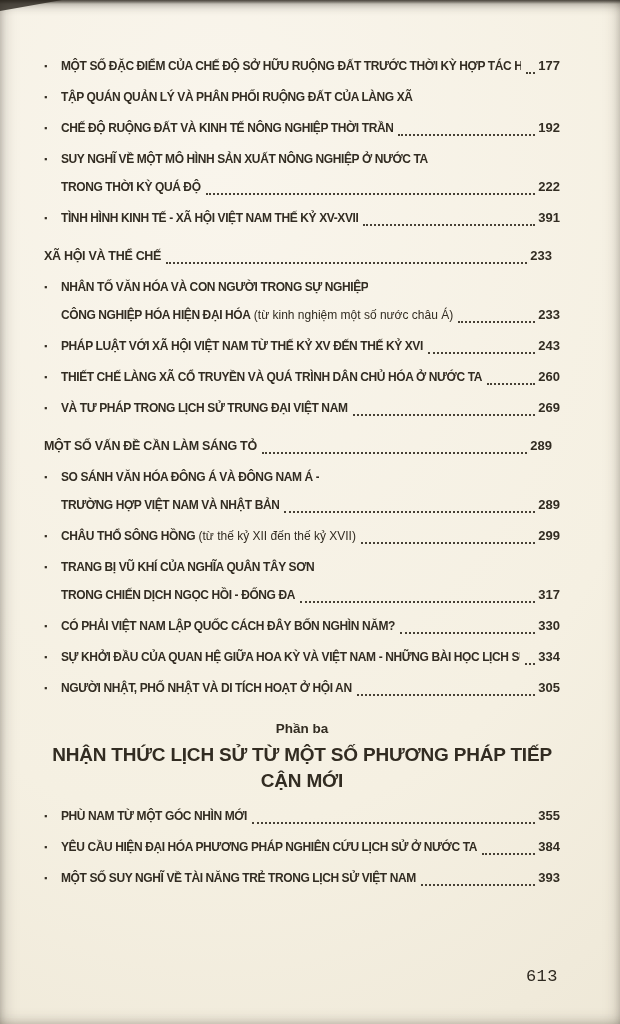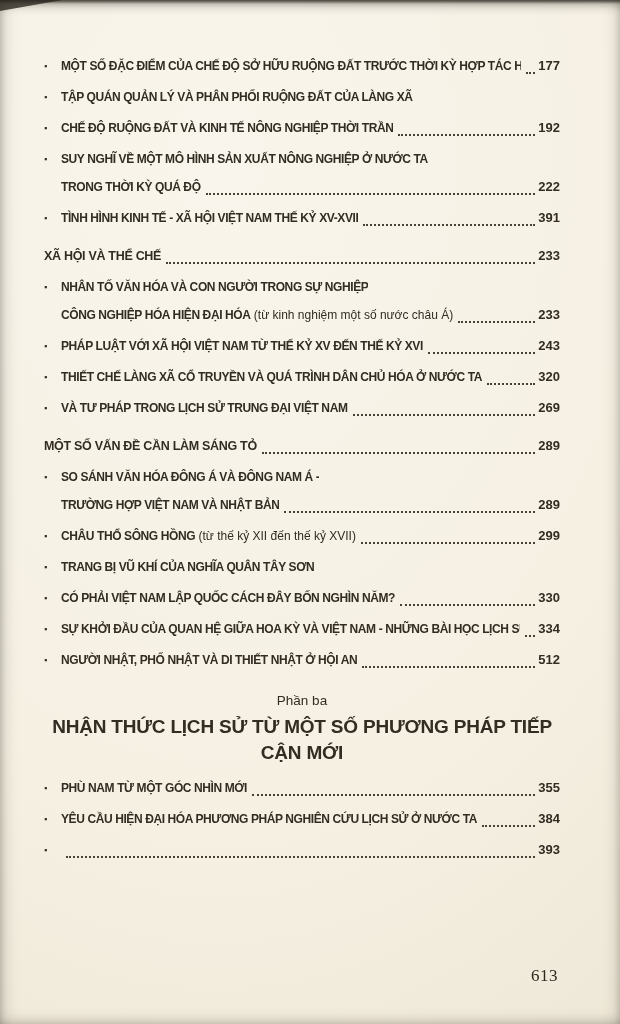--- a/index.html
+++ b/index.html
@@ -48,27 +48,27 @@
     letter-spacing: -0.4px;
   }
   .line-text, .heading-text { white-space: nowrap; overflow: hidden; flex: 0 1 auto; min-width: 0; }
   .note { font-weight: 400; letter-spacing: 0; text-align: right; }
   .dots {
     flex: 1 1 10px; min-width: 0;
     border-bottom: 2px dotted #464035;
     margin: 0 3px 6px 5px;
   }
   .page-num { flex: none; font-weight: 700; font-size: 13px; line-height: 28px; letter-spacing: 0; }
-  .heading-row { font-size: 12.5px; letter-spacing: -0.3px; margin: 10px 0 3px 0; }
+  .heading-row { font-size: 12.5px; letter-spacing: -0.3px; margin: 10px 8px 3px 0; }
   .part { text-align: center; margin: 14px 0 8px 0; }
-  .part-label { font-weight: 400; font-size: 13.5px; line-height: 26px; }
+  .part-label { font-weight: 700; font-size: 13.5px; line-height: 26px; }
   .part-title { font-weight: 700; font-size: 19px; line-height: 26px; letter-spacing: -0.2px; }
   .folio {
     position: absolute; right: 62px; bottom: 38px;
-    font-family: Liberation Serif, serif;
+    font-family: Liberation Mono, monospace;
     font-size: 17px; letter-spacing: .5px; color: #2e2920; margin-left: 16px;
   }
 </style>
 </head>
 <body>
 
 <div class="photo">
   <div class="edge-top-line"></div>
   <div class="corner-top-left"></div>
   <div class="page-inner">
@@ -154,21 +154,21 @@
                 <span class="page-num">243</span>
               </div>
             </div>
           </div>
           <div class="entry">
             <span class="bullet">▪</span>
             <div class="entry-lines">
               <div class="line">
                 <span class="line-text">THIẾT CHẾ LÀNG XÃ CỔ TRUYỀN VÀ QUÁ TRÌNH DÂN CHỦ HÓA Ở NƯỚC TA</span>
                 <span class="dots"></span>
-                <span class="page-num">320</span>
+                <span class="page-num">260</span>
               </div>
             </div>
           </div>
           <div class="entry">
             <span class="bullet">▪</span>
             <div class="entry-lines">
               <div class="line">
                 <span class="line-text">VÀ TƯ PHÁP TRONG LỊCH SỬ TRUNG ĐẠI VIỆT NAM</span>
                 <span class="dots"></span>
                 <span class="page-num">269</span>
@@ -204,20 +204,25 @@
                 <span class="page-num">299</span>
               </div>
             </div>
           </div>
           <div class="entry">
             <span class="bullet">▪</span>
             <div class="entry-lines">
               <div class="line">
                 <span class="line-text">TRANG BỊ VŨ KHÍ CỦA NGHĨA QUÂN TÂY SƠN</span>
               </div>
+              <div class="line">
+                <span class="line-text">TRONG CHIẾN DỊCH NGỌC HỒI - ĐỐNG ĐA</span>
+                <span class="dots"></span>
+                <span class="page-num">317</span>
+              </div>
             </div>
           </div>
           <div class="entry">
             <span class="bullet">▪</span>
             <div class="entry-lines">
               <div class="line">
                 <span class="line-text">CÓ PHẢI VIỆT NAM LẬP QUỐC CÁCH ĐÂY BỐN NGHÌN NĂM?</span>
                 <span class="dots"></span>
                 <span class="page-num">330</span>
               </div>
@@ -230,23 +235,23 @@
                 <span class="line-text">SỰ KHỞI ĐẦU CỦA QUAN HỆ GIỮA HOA KỲ VÀ VIỆT NAM - NHỮNG BÀI HỌC LỊCH SỬ</span>
                 <span class="dots"></span>
                 <span class="page-num">334</span>
               </div>
             </div>
           </div>
           <div class="entry">
             <span class="bullet">▪</span>
             <div class="entry-lines">
               <div class="line">
-                <span class="line-text">NGƯỜI NHẬT, PHỐ NHẬT VÀ DI THIẾT NHẬT Ở HỘI AN</span>
-                <span class="dots"></span>
-                <span class="page-num">512</span>
+                <span class="line-text">NGƯỜI NHẬT, PHỐ NHẬT VÀ DI TÍCH HOẠT Ở HỘI AN</span>
+                <span class="dots"></span>
+                <span class="page-num">305</span>
               </div>
             </div>
           </div>
         </section>
         <section class="toc-section">
           <div class="part">
             <div class="part-label">Phần ba</div>
             <div class="part-title">NHẬN THỨC LỊCH SỬ TỪ MỘT SỐ PHƯƠNG PHÁP TIẾP CẬN MỚI</div>
           </div>
           <div class="entry">
@@ -266,20 +271,21 @@
                 <span class="line-text">YÊU CẦU HIỆN ĐẠI HÓA PHƯƠNG PHÁP NGHIÊN CỨU LỊCH SỬ Ở NƯỚC TA</span>
                 <span class="dots"></span>
                 <span class="page-num">384</span>
               </div>
             </div>
           </div>
           <div class="entry">
             <span class="bullet">▪</span>
             <div class="entry-lines">
               <div class="line">
+                <span class="line-text">MỘT SỐ SUY NGHĨ VỀ TÀI NĂNG TRẺ TRONG LỊCH SỬ VIỆT NAM</span>
                 <span class="dots"></span>
                 <span class="page-num">393</span>
               </div>
             </div>
           </div>
         </section>
       </main>
     <div class="folio">613</div>
   </div>
 </div>

